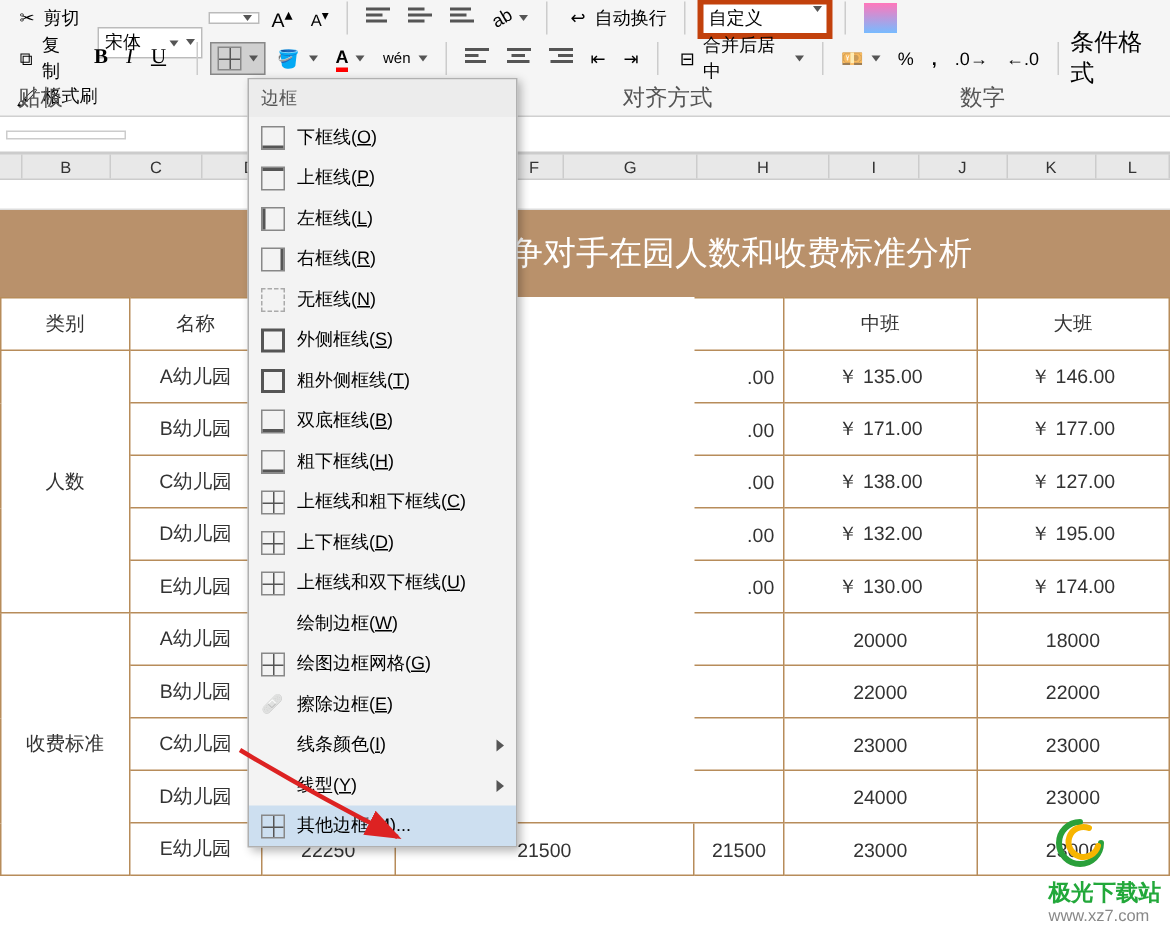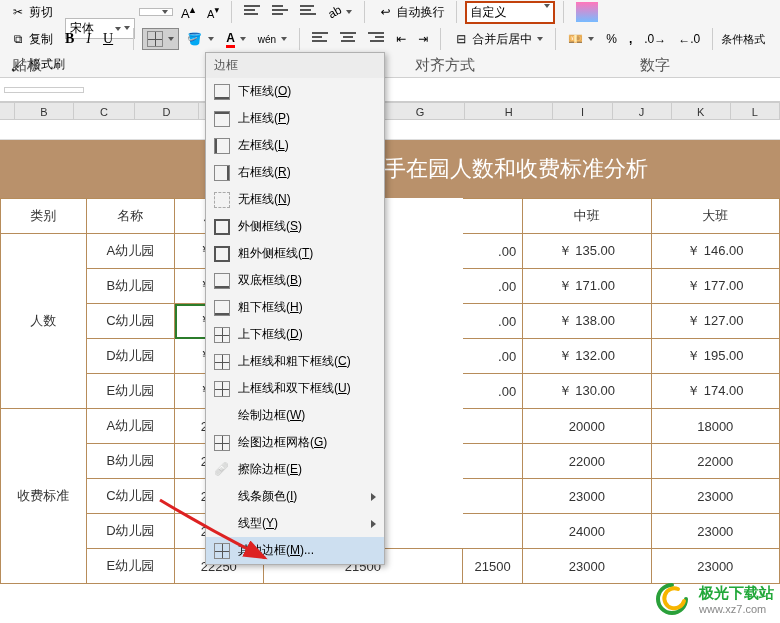--- a/index.html
+++ b/index.html
@@ -11,39 +11,39 @@
 .rib-btn { display: flex; align-items: center; gap: 3px; padding: 2px 4px; cursor: pointer; }
 .iconbox { width: 16px; height: 16px; display: inline-flex; align-items: center; justify-content: center; }
 .font-select { background: #fff; border: 1px solid #bbb; padding: 1px 4px; min-width: 70px; display: flex; align-items: center; justify-content: space-between; }
 .drop-tri { width: 0; height: 0; border-left: 3px solid transparent; border-right: 3px solid transparent; border-top: 4px solid #555; margin-left: 2px; }
 .letter-btn { font-family: "Times New Roman"; font-size: 14px; padding: 2px 4px; cursor: pointer; }
 .letterB { font-weight: bold; }
 .letterI { font-style: italic; }
 .letterU { text-decoration: underline; }
 .divider { width: 1px; height: 22px; background: #ccc; margin: 0 4px; }
 .group-label { position: absolute; bottom: 2px; font-size: 15px; color: #555; }
-.combo { background: #fff; border: 2px solid #c2410c; padding: 1px 3px; display: flex; align-items: flex-start; }
+.combo { background: #fff; border: 4px solid #c2410c; padding: 1px 3px; display: flex; align-items: flex-start; }
 
 
 .name-box { border: 1px solid #ccc; padding: 2px 6px; margin: 4px; width: 80px; }
 
 
 .colhdr { display: flex; background: #e8e8e8; border-top: 1px solid #ccc; border-bottom: 1px solid #ccc; height: 18px; }
 .colhdr div { border-right: 1px solid #ccc; text-align: center; font-size: 11px; color: #333; line-height: 18px; }
 
 
 .sheet { position: relative; }
 .banner { background: #b9916b; color: #fff; font-weight: normal; font-size: 22px; padding: 14px 6px; text-align: left; }
 table.grid { border-collapse: collapse; width: 100%; }
 table.grid td { border: 1px solid #b78c5a; text-align: center; padding: 8px 2px; font-size: 13px; color: #333; background: #fff; }
 table.grid td.rowlbl { font-size: 13px; }
 .sel-cell { outline: 2px solid #2b7c2b; outline-offset: -2px; }
 
 
-.menu { position: absolute; left: 165px; top: 52px; width: 180px; background: #f3f3f3; border: 1px solid #b0b0b0; box-shadow: 2px 2px 6px rgba(0,0,0,.3); z-index: 50; margin-left: 40px; }
+.menu { position: absolute; left: 165px; top: 52px; width: 180px; background: #f3f3f3; border: 1px solid #b0b0b0; box-shadow: 2px 2px 6px rgba(0,0,0,.3); z-index: 50; }
 .menu-hdr { padding: 4px 8px; font-size: 12px; color: #555; background: #ececec; }
 .menu-item { display: flex; align-items: center; padding: 5px 8px; font-size: 12px; gap: 8px; cursor: pointer; }
 .menu-item.highlight { background: #cddff0; text-align: center; }
 .menu-ico { width: 16px; height: 16px; border: 1px solid #888; display: inline-block; position: relative; }
 .mi-bottom::after { content:''; position:absolute; left:0; right:0; bottom:0; height:2px; background:#555; }
 .mi-top::after { content:''; position:absolute; left:0; right:0; top:0; height:2px; background:#555; }
 .mi-left::after { content:''; position:absolute; left:0; top:0; bottom:0; width:2px; background:#555; }
 .mi-right::after { content:''; position:absolute; right:0; top:0; bottom:0; width:2px; background:#555; }
 .mi-none { border: 1px dashed #aaa; }
 .mi-all::before { content:''; position:absolute; top:50%; left:0; right:0; height:1px; background:#555; }
@@ -51,21 +51,21 @@
 .mi-outside { border: 2px solid #555; }
 .mi-draw { border: none; }
 .sub-arrow { margin-left: auto; }
 .sub-arrow::after { content:''; border-top:4px solid transparent; border-bottom:4px solid transparent; border-left:5px solid #555; display:block;}
 .underline-key { text-decoration: underline; }
 
 
 .red-arrow { position: absolute; z-index: 60; pointer-events: none; }
 
 
-.logo { position: absolute; right: 6px; bottom: 6px; display: flex; align-items: center; gap: 6px; }
+.logo { position: absolute; right: 6px; bottom: 6px; display: flex; gap: 6px; flex-direction: column; }
 .logo-swirl { width: 42px; height: 36px; }
 .logo-text1 { font-size: 15px; color: #22a83a; font-weight: bold; }
 .logo-text2 { font-size: 11px; color: #888; }
 
 .align-ico { width:16px; height:14px; display:inline-flex; flex-direction:column; gap:2px; }
 .align-ico span { height:2px; background:#555; }
 </style>
 </head>
 <body>
 
@@ -190,21 +190,21 @@
         <span>💴</span>
         <span class="drop-tri"></span>
       </div>
     <div class="rib-btn">%</div>
     <div class="rib-btn">
         <b>,</b>
       </div>
     <div class="rib-btn">.0→</div>
     <div class="rib-btn">←.0</div>
     <div class="divider"></div>
-    <span style="font-size:11px;">条件格式</span>
+    <span style="font-size:16px;">条件格式</span>
   </div>
   <div class="rib-row" style="padding-top:0">
     <div class="rib-btn">
       <span class="iconbox">🖌</span>
       <span>格式刷</span>
     </div>
   </div>
   <span class="group-label" style="left:12px">贴板</span>
   <span class="group-label" style="left:415px">对齐方式</span>
   <span class="group-label" style="left:640px">数字</span>
@@ -365,25 +365,25 @@
       <div class="menu-item">
         <span class="menu-ico mi-bottom"></span>
         <span>双底框线(<span class="underline-key">B</span>)</span>
       </div>
       <div class="menu-item">
         <span class="menu-ico mi-bottom"></span>
         <span>粗下框线(<span class="underline-key">H</span>)</span>
       </div>
       <div class="menu-item">
         <span class="menu-ico mi-all"></span>
+        <span>上框线和粗下框线(<span class="underline-key">C</span>)</span>
+      </div>
+      <div class="menu-item">
+        <span class="menu-ico mi-all"></span>
         <span>上下框线(<span class="underline-key">D</span>)</span>
-      </div>
-      <div class="menu-item">
-        <span class="menu-ico mi-all"></span>
-        <span>上框线和粗下框线(<span class="underline-key">C</span>)</span>
       </div>
       <div class="menu-item">
         <span class="menu-ico mi-all"></span>
         <span>上框线和双下框线(<span class="underline-key">U</span>)</span>
       </div>
     </div>
   <div id="menu-items2">
       <div class="menu-item">
         <span class="menu-ico mi-draw"></span>
         <span>绘制边框(<span class="underline-key">W</span>)</span>

